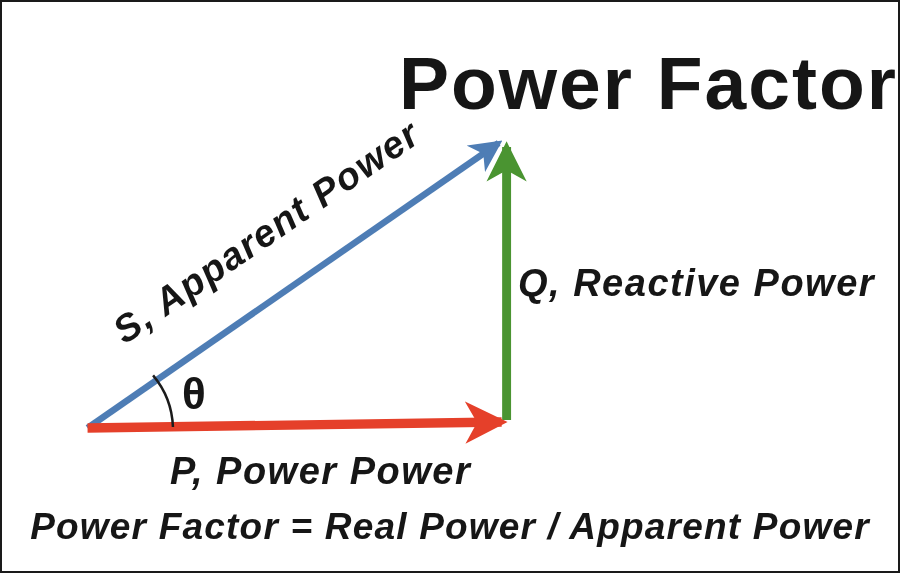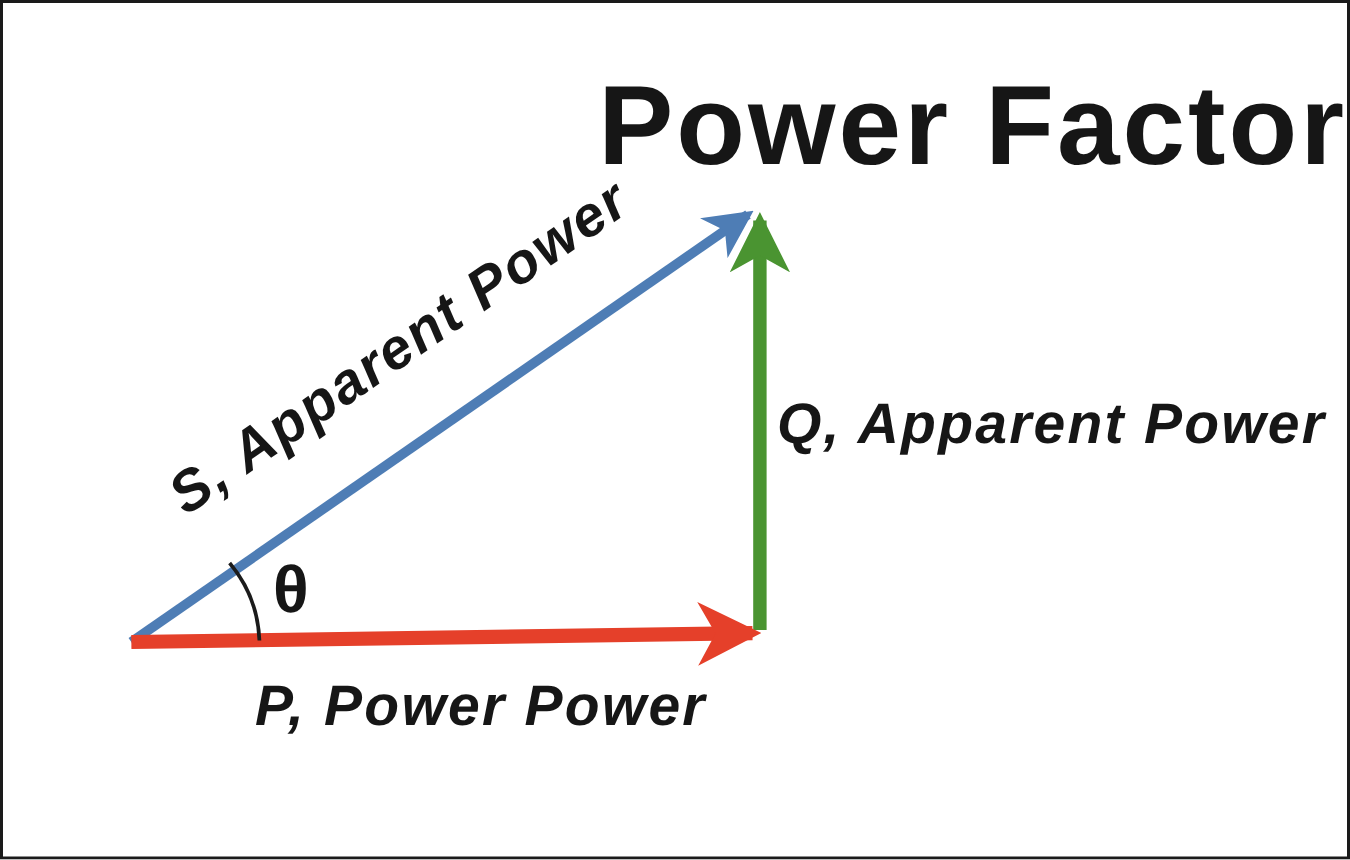--- a/index.html
+++ b/index.html
@@ -95,18 +95,19 @@
 
     <line x1="85" y1="429" x2="502" y2="423" stroke-width="9.5" marker-end="url(#ah-p)" stroke="#E5402A"></line>
 
     <path d="M 151 376 A 86 86 0 0 1 171 428" fill="none" stroke="#1b1b1b" stroke-width="2.5"></path>
   </svg>
 
   <div class="lbl lbl-s">S, Apparent Power</div>
 
   <div class="lbl lbl-theta">θ</div>
 
-  <div class="lbl lbl-q">Q, Apparent Power</div>
+  <div class="lbl lbl-q">Q, Reactive Power</div>
 
   <div class="lbl lbl-p">P, Power Power</div>
 
+  <div class="formula">Power Factor = Real Power / Apparent Power</div>
 
 </div>
 
 </body></html>

